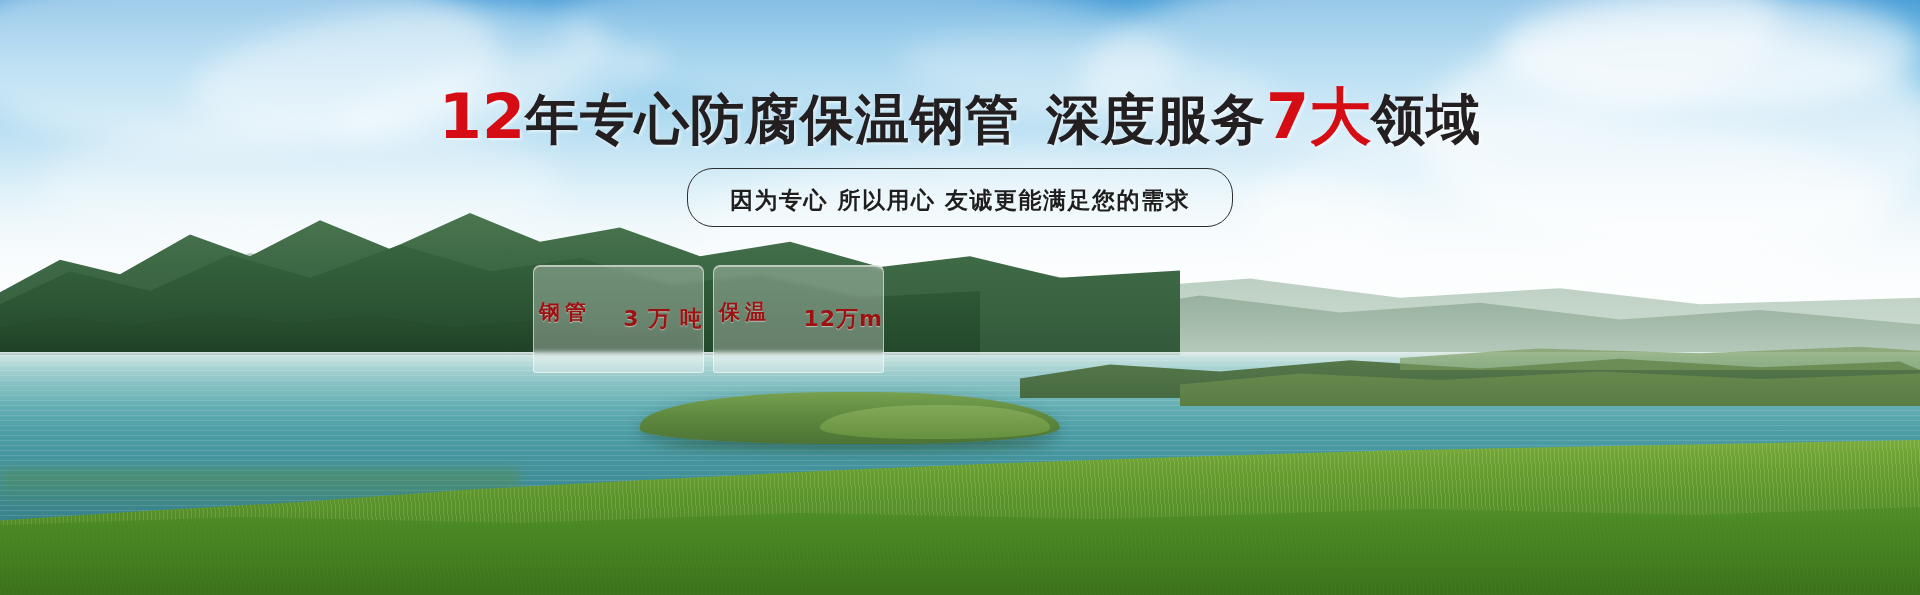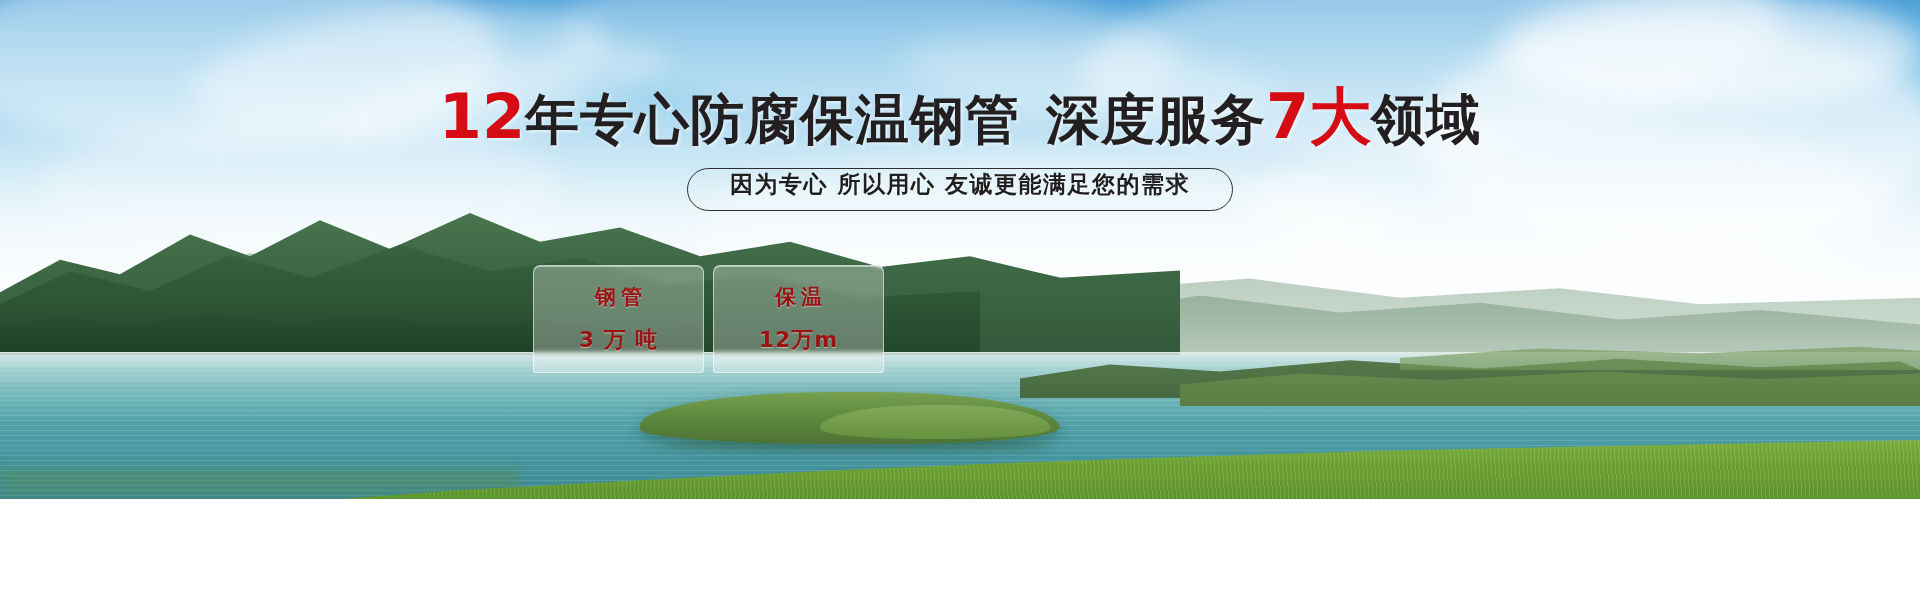--- a/index.html
+++ b/index.html
@@ -1,20 +1,20 @@
 <!DOCTYPE html>
 <html><head>
 <meta charset="utf-8">
 <style>
   * { margin:0; padding:0; box-sizing:border-box; }
   html,body { width:1920px; height:595px; overflow:hidden; background:#fff; }
   body { font-family:"Liberation Sans","DejaVu Sans",sans-serif; }
 
   .banner {
-    position:relative; width:1920px; height:499px; overflow:hidden;
+    position:relative; width:1920px; height:595px; overflow:hidden;
   }
 
   
   .sky {
     position:absolute; left:0; top:0; width:1920px; height:330px;
     background:
       linear-gradient(to bottom,
         #4b9fd8 0%, #62b0df 8%, #7cc0e6 17%,
         #97cfec 27%, #b2dcf1 37%, #c9e6f5 47%,
         #dcf0f8 57%, #e9f5fa 68%, #f2f9fc 80%, #f7fbfd 100%);
@@ -174,40 +174,40 @@
   .hl-num { color:#d60c14; font-size:62px; font-weight:bold; letter-spacing:0; }
   .hl-dark { color:#231f20; }
   .hl-gap { display:inline-block; width:26px; }
 
   .subtitle-wrap {
     position:absolute; left:0; top:168px; width:1920px;
     display:flex; justify-content:center;
   }
   .subtitle {
     border:1.6px solid #2e2e2e; border-radius:26px;
-    padding:0 42px 10px;
+    padding:16px 42px 10px;
     font-family:"DejaVu Sans","Liberation Sans",sans-serif;
     font-size:23px; font-weight:bold; color:#1f1f1f;
     letter-spacing:1.5px; white-space:nowrap;
     text-shadow:1px 1px 2px rgba(255,255,255,.6);
   }
 
   
   .cards {
     position:absolute; left:533px; top:265px;
     display:flex; align-items:flex-start;
   }
   .card {
     width:171px; height:108px;
     background:rgba(255,255,255,.30);
     border:1px solid rgba(255,255,255,.55);
     border-radius:7px 7px 3px 3px;
     backdrop-filter:blur(2px);
-    display:flex; flex-direction:column;
-    align-items:center; justify-content:center;
+    display:flex; 
+    align-items:center; justify-content:space-between;
     margin-right:9px;
     box-shadow:inset 0 1px 0 rgba(255,255,255,.5);
   }
   .card:last-child { margin-right:0; }
   .card-title {
     font-family:"DejaVu Sans","Liberation Sans",sans-serif;
     font-size:21px; font-weight:bold; color:#9c1111;
     letter-spacing:5px; text-indent:5px; margin-bottom:14px;
     text-shadow:0 1px 1px rgba(255,255,255,.5);
   }

